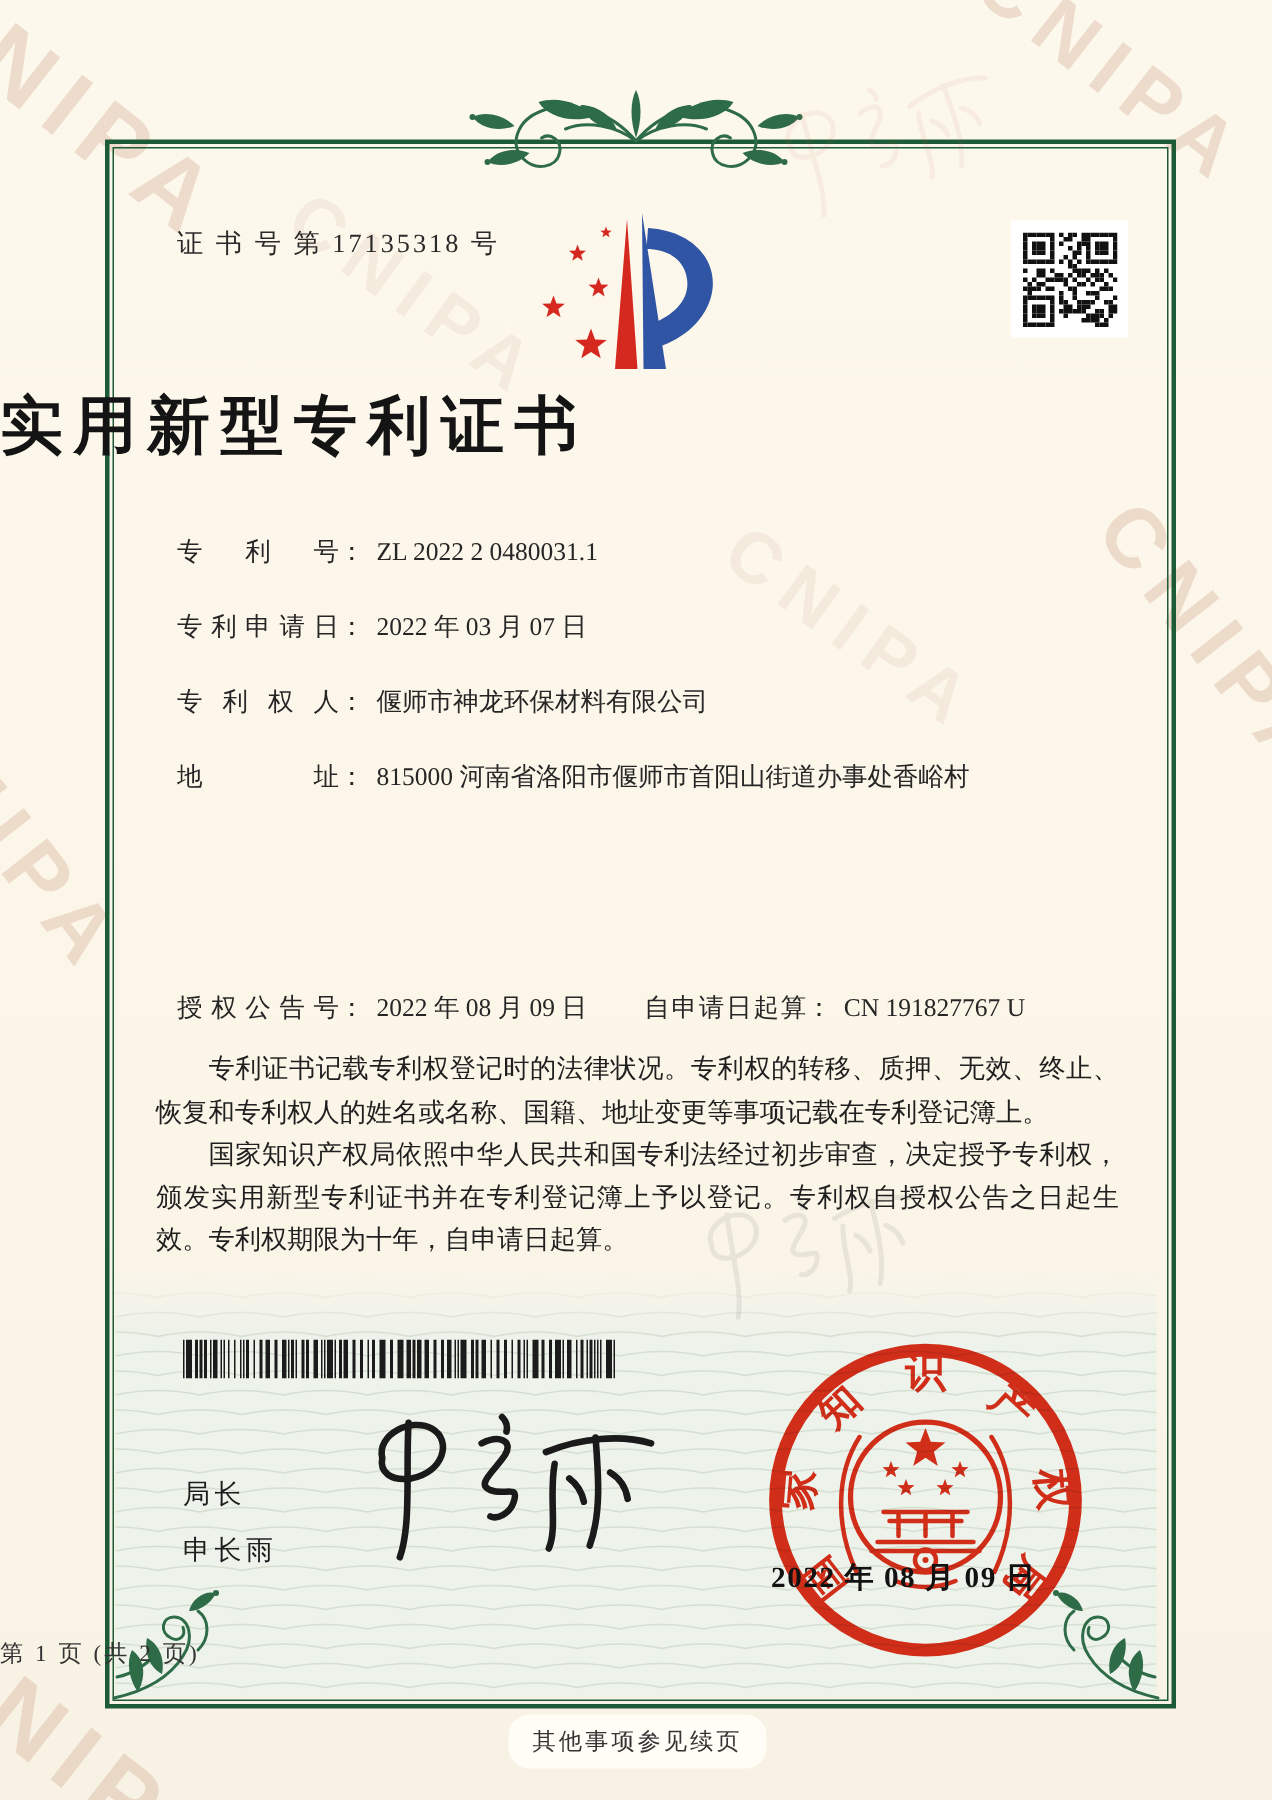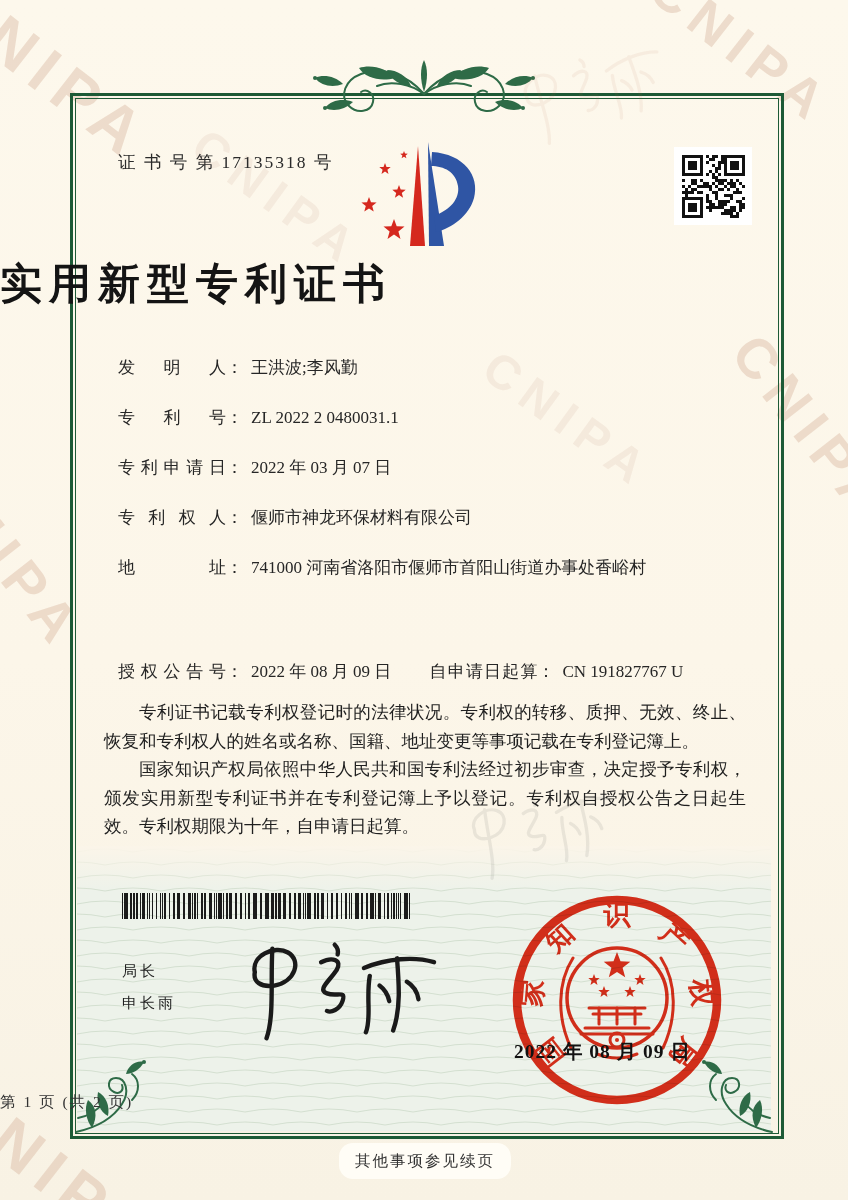--- a/index.html
+++ b/index.html
@@ -40,22 +40,22 @@
   .val{margin-left:8px;}
   .grant{position:absolute;left:118px;top:660px;font-size:17px;z-index:5;white-space:nowrap;}
   .grant .group2{margin-left:34px;}
   
   .paras{position:absolute;left:104px;top:698px;width:642px;font-size:17.5px;
          line-height:28.5px;color:#1f1f1f;text-align:justify;z-index:5;}
   .paras p{margin:0;text-indent:2em;}
   
   .barcode{position:absolute;left:122px;top:893px;width:292px;height:26px;z-index:5;}
   
-  .signer{position:absolute;left:122px;top:962px;z-index:5;
-          font-family:"Liberation Sans","DejaVu Sans",sans-serif;font-size:15px;
+  .signer{position:absolute;left:122px;top:984px;z-index:5;
+          font-family:"Liberation Sans","DejaVu Sans",sans-serif;font-size:18px;
           letter-spacing:3px;color:#1d1d1d;}
   .signer div{margin-bottom:13px;}
   .sig{position:absolute;left:245px;top:933px;z-index:5;color:#1a1a1a;}
   .sig-ghost{position:absolute;z-index:4;}
   
   .seal{position:absolute;left:505px;top:888px;z-index:6;mix-blend-mode:multiply;opacity:.95;}
   .sealdate{position:absolute;left:495px;top:1038px;width:215px;text-align:center;
             font-size:19.5px;letter-spacing:1px;color:#121212;z-index:7;font-weight:bold;}
   
   .pageno{position:absolute;left:0;right:0;top:1092px;text-align:left;font-size:15.5px;
@@ -374,25 +374,24 @@
         <rect x="18" y="60" width="3" height="3" fill="#111"></rect>
         <rect x="48" y="60" width="3" height="3" fill="#111"></rect>
         <rect x="51" y="60" width="3" height="3" fill="#111"></rect>
         <rect x="54" y="60" width="3" height="3" fill="#111"></rect>
       </svg>
   </div>
 
   <div class="title">实用新型专利证书</div>
 
   <div class="fields">
-    <div class="frow"><span class="lab">发明人</span><span>：</span><span class="val">王洪波;李风勤</span></div>
     <div class="frow"><span class="lab">专利号</span><span>：</span><span class="val">ZL 2022 2 0480031.1</span></div>
     <div class="frow"><span class="lab">专利申请日</span><span>：</span><span class="val">2022 年 03 月 07 日</span></div>
     <div class="frow"><span class="lab">专利权人</span><span>：</span><span class="val">偃师市神龙环保材料有限公司</span></div>
-    <div class="frow"><span class="lab">地址</span><span>：</span><span class="val">741000 河南省洛阳市偃师市首阳山街道办事处香峪村</span></div>
+    <div class="frow"><span class="lab">地址</span><span>：</span><span class="val">815000 河南省洛阳市偃师市首阳山街道办事处香峪村</span></div>
   </div>
 
   <div class="grant">
     <span><span class="lab">授权公告号</span><span>：</span><span class="val">2022 年 08 月 09 日</span></span>
     <span class="group2"><span class="lab">自申请日起算</span><span>：</span><span class="val">CN 191827767 U</span></span>
   </div>
 
   <div class="paras">
     <p>专利证书记载专利权登记时的法律状况。专利权的转移、质押、无效、终止、恢复和专利权人的姓名或名称、国籍、地址变更等事项记载在专利登记簿上。</p>
     <p>国家知识产权局依照中华人民共和国专利法经过初步审查，决定授予专利权，颁发实用新型专利证书并在专利登记簿上予以登记。专利权自授权公告之日起生效。专利权期限为十年，自申请日起算。</p>

